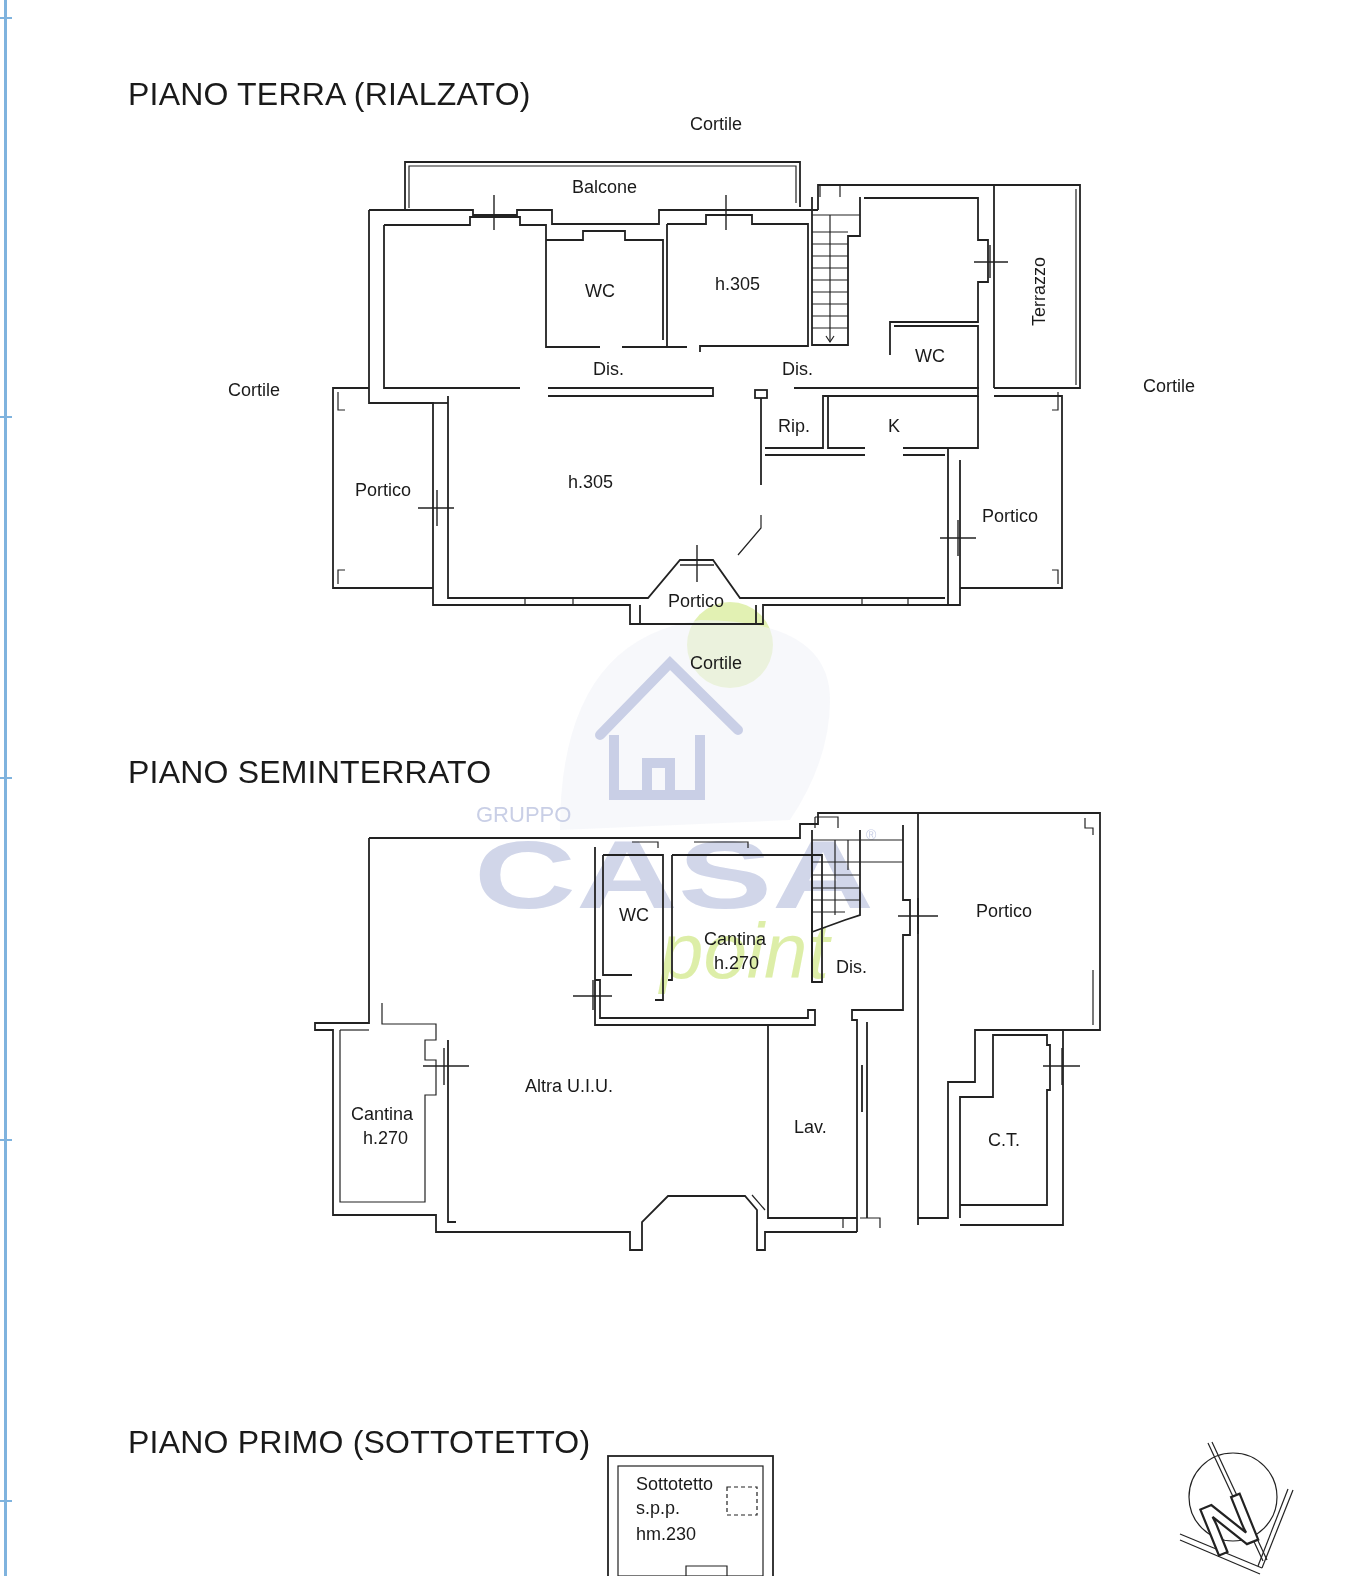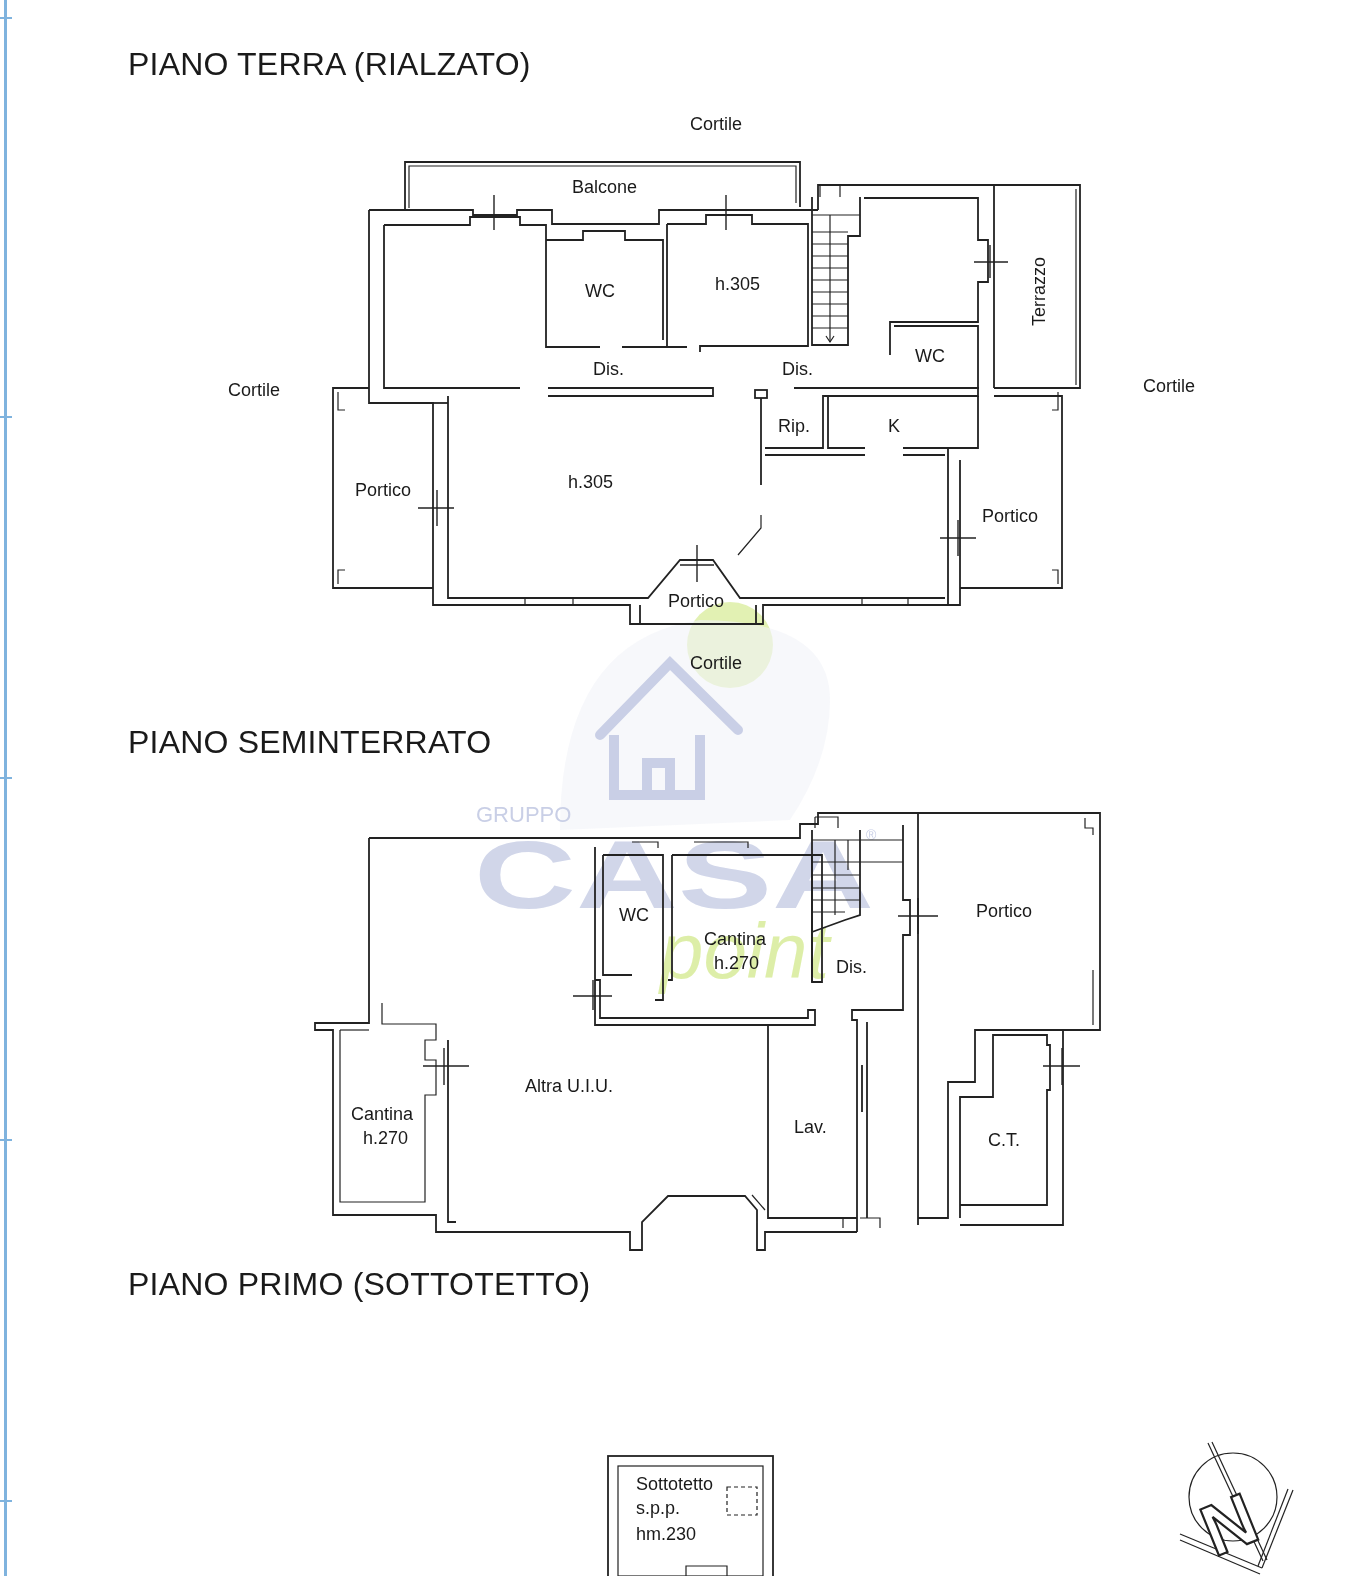--- a/index.html
+++ b/index.html
@@ -1,39 +1,39 @@
 <!DOCTYPE html>
 <html><head>
 <meta charset="utf-8">
 <style>
   html, body { margin: 0; padding: 0; background: #ffffff; }
   body { width: 1366px; height: 1576px; position: relative; overflow: hidden;
          font-family: "Liberation Sans", sans-serif; color: #1a1a1a; }
   .margin-line { position: absolute; left: 4px; top: 0; width: 3px; height: 1576px; background: #7fb3de; }
   .margin-tick { position: absolute; left: 0; width: 12px; height: 2px; background: #7fb3de; }
-  .floor-title { position: absolute; left: 128px; font-size: 32px; letter-spacing: 0.2px; color: #1a1a1a; white-space: nowrap; }
+  .floor-title { position: absolute; left: 128px; font-size: 32px; letter-spacing: 0.2px; color: #1a1a1a; white-space: nowrap; margin-top: 30px; }
   svg.plan { position: absolute; left: 0; top: 0; }
   .lbl { font-family: "Liberation Sans", sans-serif; font-size: 18px; fill: #1a1a1a; }
   .w { fill: none; stroke: #222; stroke-width: 1.8; }
   .wt { fill: none; stroke: #222; stroke-width: 1.2; }
   .x { stroke: #222; stroke-width: 1.4; }
 </style>
 </head>
 <body>
 
 <div class="margin-line"></div>
 <div class="margin-tick" style="top:17px"></div>
 <div class="margin-tick" style="top:416px"></div>
 <div class="margin-tick" style="top:777px"></div>
 <div class="margin-tick" style="top:1139px"></div>
 <div class="margin-tick" style="top:1500px"></div>
 
 <div class="floor-title" style="top:46px">PIANO TERRA (RIALZATO)</div>
 <div class="floor-title" style="top:724px">PIANO SEMINTERRATO</div>
-<div class="floor-title" style="top:1266px">PIANO PRIMO (SOTTOTETTO)</div>
+<div class="floor-title" style="top:1394px">PIANO PRIMO (SOTTOTETTO)</div>
 
 <svg class="plan" width="1366" height="1576" viewBox="0 0 1366 1576">
 
   <g>
     <circle cx="730" cy="645" r="43" fill="#d8ec9a" opacity="0.75"></circle>
     <path d="M560 830 Q560 640 700 620 Q830 620 830 700 Q830 760 790 820 Z" fill="#f2f3f8" opacity="0.6"></path>
     <path d="M600 735 L670 663 L738 730" fill="none" stroke="#c9cfe6" stroke-width="10" stroke-linecap="round"></path>
     <path d="M614 735 L614 795 L700 795 L700 735 M647 795 L647 763 L670 763 L670 795" fill="none" stroke="#c9cfe6" stroke-width="10"></path>
     <text x="476" y="822" font-family="Liberation Sans, sans-serif" font-size="22" fill="#c9cfe6">GRUPPO</text>
     <text x="474" y="908" font-family="Liberation Sans, sans-serif" font-size="96" font-weight="bold" fill="#c9cfe6" opacity="0.85" textLength="400" lengthAdjust="spacingAndGlyphs">CASA</text>

